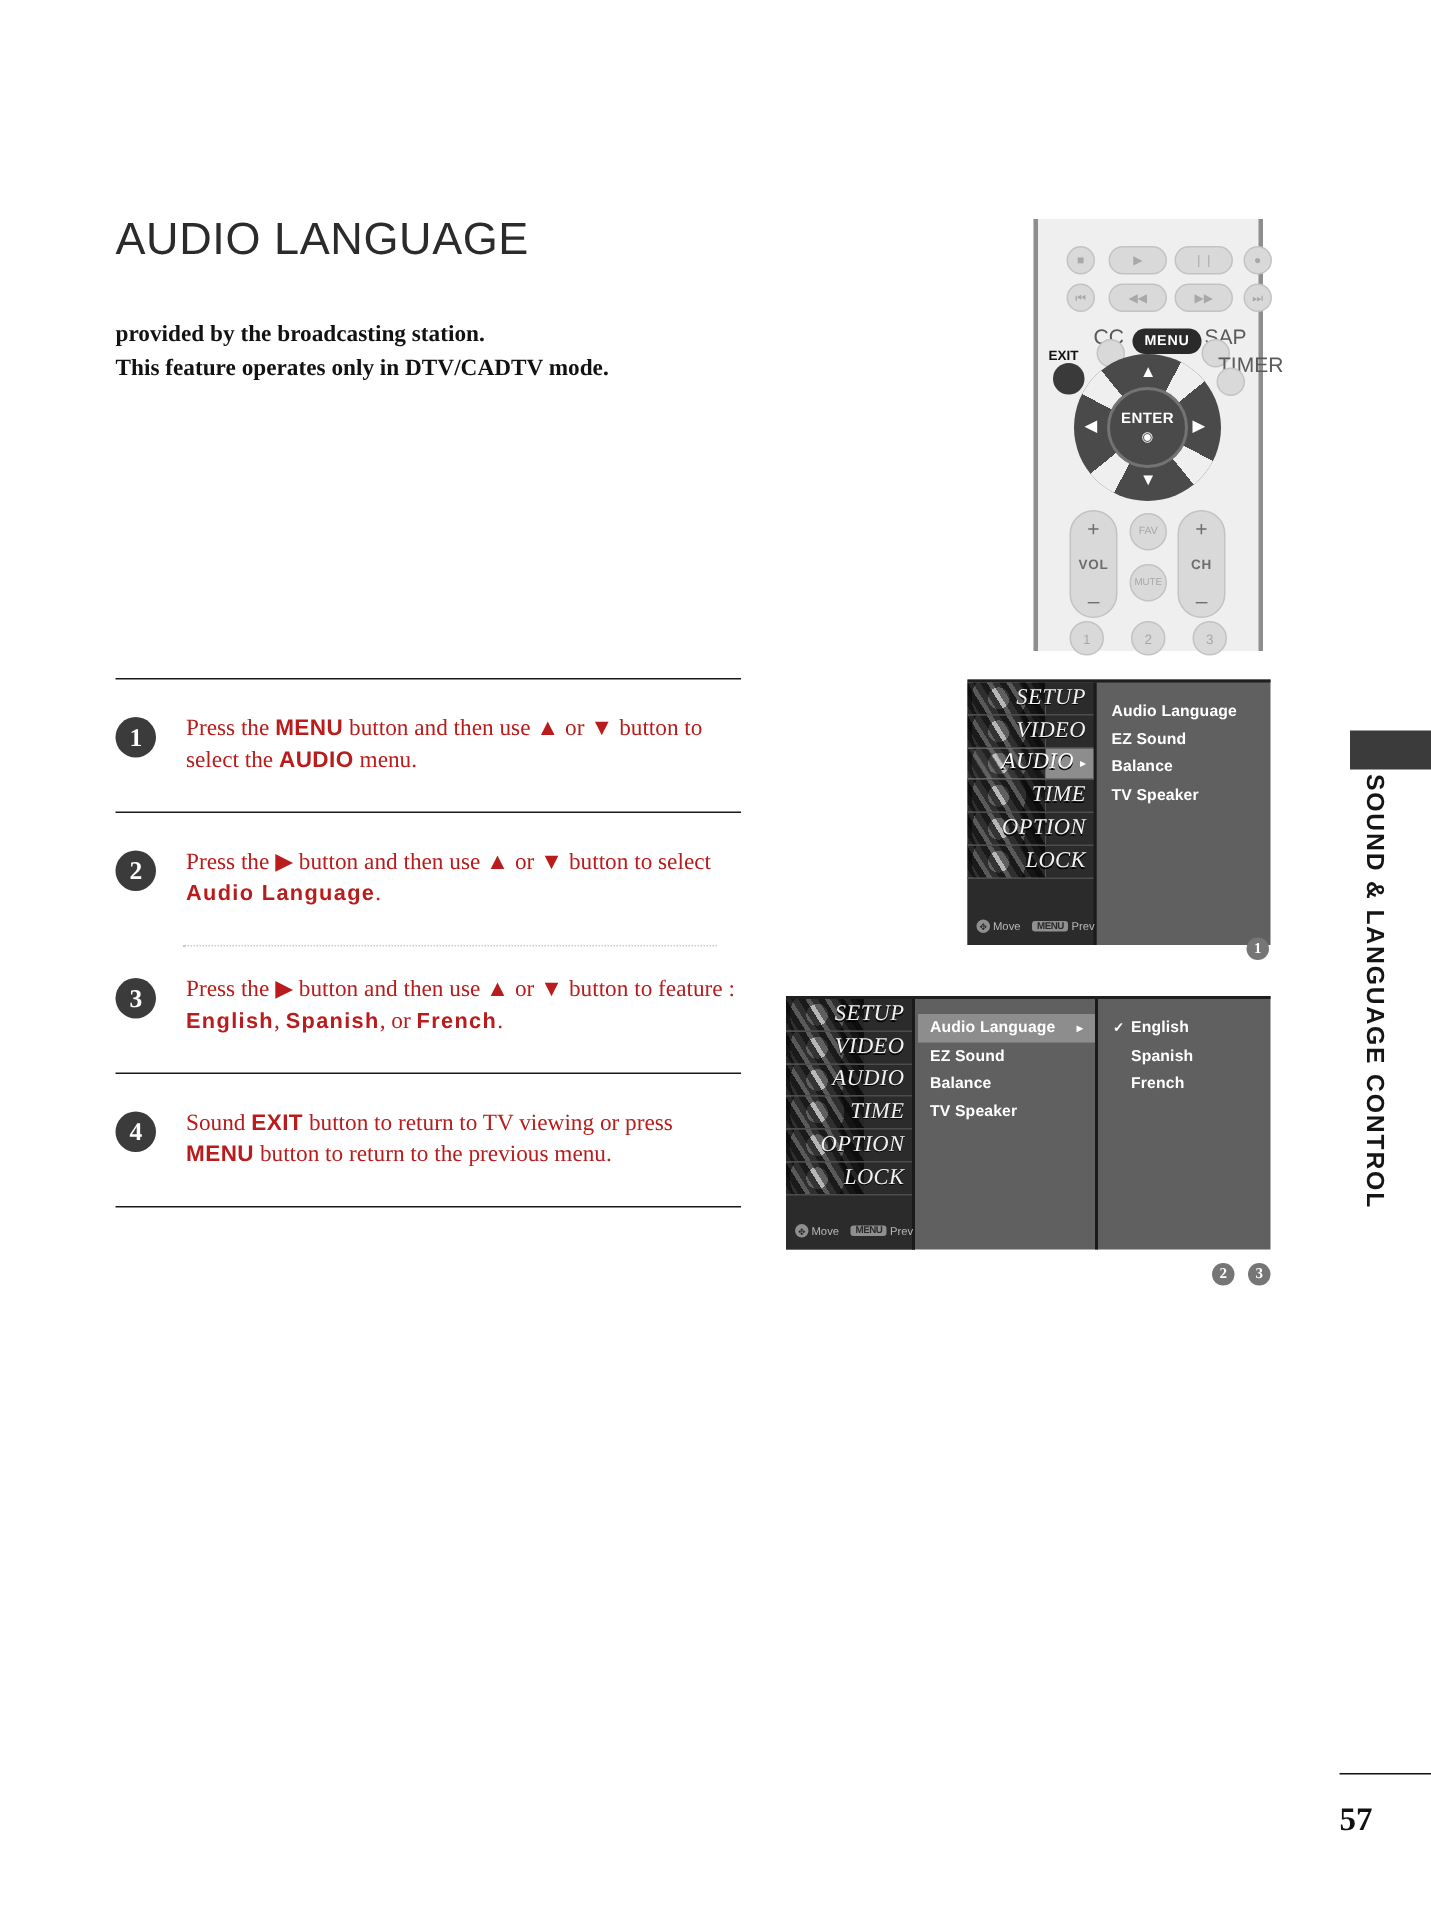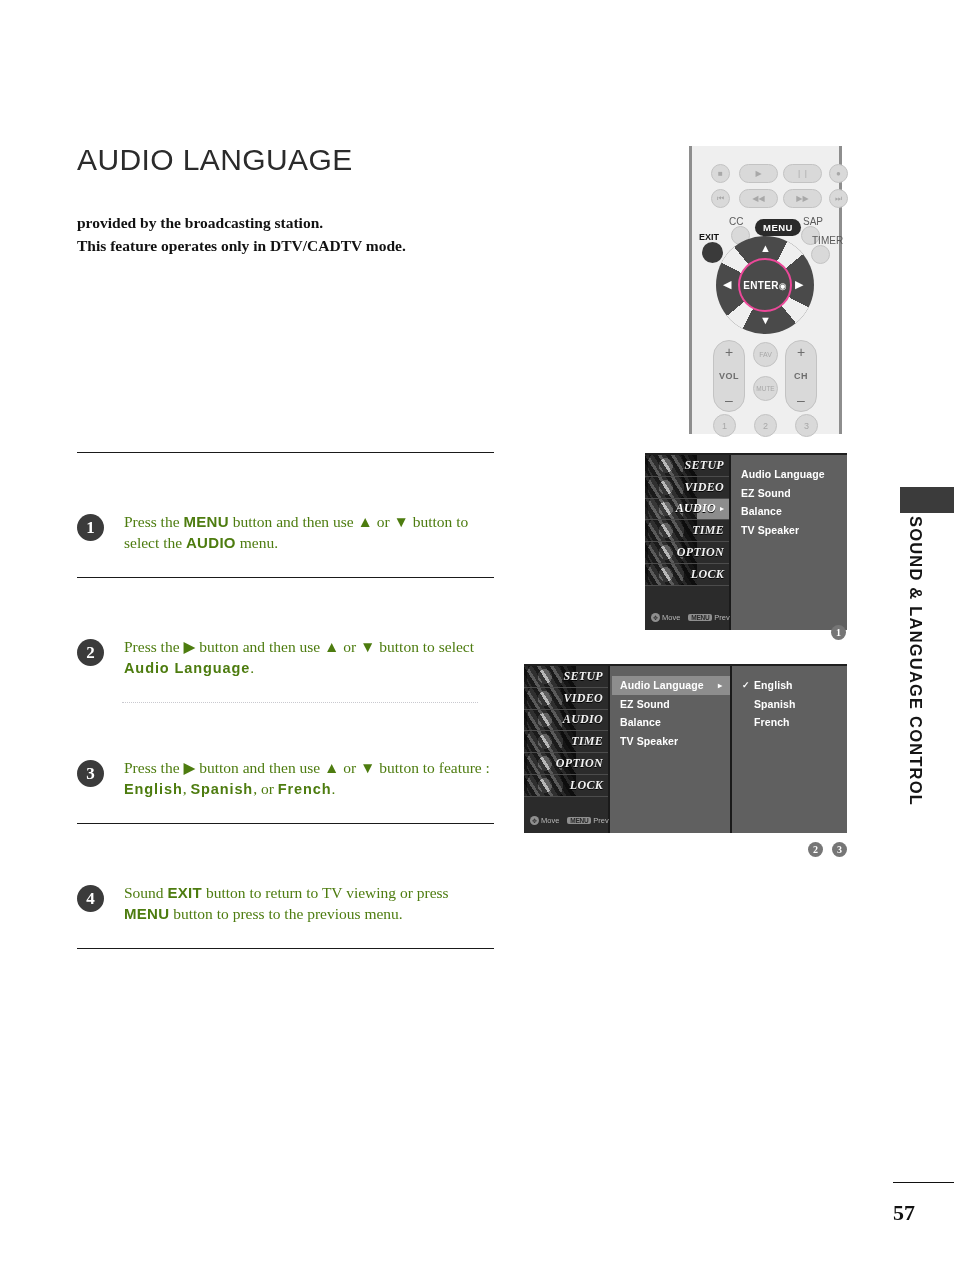--- a/index.html
+++ b/index.html
@@ -71,22 +71,21 @@
     font-family: "Liberation Serif", serif;
     font-size: 17px;
     font-weight: bold;
     display: flex; align-items: center; justify-content: center;
     line-height: 1;
   }
   .step-text {
     font-family: "Liberation Serif", serif;
     font-size: 15.5px;
     line-height: 21px;
-    color: #4d7c0f;
-    margin-top: 36px;
+    color: #b91c1c;
   }
   .step-text .mono-b {
     font-family: "Liberation Sans", sans-serif;
     font-weight: bold;
     font-size: 15px;
     letter-spacing: 0.3px;
   }
   .step-text .spaced {
     font-family: "Liberation Sans", sans-serif;
     font-weight: bold;
@@ -115,21 +114,21 @@
     border: 1px solid #c3c3c3;
     color: #a8a8a8;
     font-size: 8px;
     display: flex; align-items: center; justify-content: center;
   }
   .rbtn.round { border-radius: 50%; }
   .rbtn.pill { border-radius: 10px; }
   .rlabel {
     position: absolute;
     font-family: "Liberation Sans", sans-serif;
-    font-size: 10px;
+    font-size: 14px;
     color: #5a5a5a;
   }
   .menu-pill {
     position: absolute;
     background: #2a2a2a;
     color: #ffffff;
     border-radius: 9px;
     font-size: 9.5px;
     font-weight: bold;
     letter-spacing: 0.5px;
@@ -159,22 +158,22 @@
         #efefef 78deg 102deg, transparent 102deg 168deg,
         #efefef 168deg 192deg, transparent 192deg 258deg,
         #efefef 258deg 282deg, transparent 282deg 348deg,
         #efefef 348deg 360deg);
   }
   .dpad-center {
     position: absolute;
     left: 22px; top: 22px; width: 54px; height: 54px;
     border-radius: 50%;
     background: #4a4a4a;
-    border: 2px solid #ec4899;
-    display: flex; flex-direction: row;
+    border: 2px solid #737373;
+    display: flex; flex-direction: column;
     align-items: center; justify-content: center;
     color: #fff;
   }
   .dpad-center .etxt { font-size: 10px; font-weight: bold; letter-spacing: 0.3px; }
   .dpad-center .eico { font-size: 9px; margin-top: 1px; }
   .arr {
     position: absolute;
     color: #ffffff;
     font-size: 11px;
     line-height: 1;
@@ -219,22 +218,22 @@
     background:
       repeating-linear-gradient(58deg, #d7d7d7 0 3px, #6e6e6e 3px 7px, #3a3a3a 7px 11px),
       radial-gradient(circle at 40% 50%, #e8e8e8 0 22%, #707070 22% 55%, #2f2f2f 55% 100%);
     background-blend-mode: multiply;
     opacity: .92;
   }
   .osd-cat .cname {
     position: relative;
     font-family: "Liberation Serif", serif;
     font-style: italic;
-    font-weight: bold;
-    font-size: 12px;
+    font-weight: normal;
+    font-size: 15px;
     color: #f2f2f2;
     letter-spacing: .3px;
     text-shadow: 0 1px 0 #000;
   }
   .osd-cat.active { background: #8d8d8d; }
   .osd-cat.active .cname { color: #ffffff; }
   .osd-cat .carrow {
     position: relative;
     margin-left: 4px;
     font-size: 8px;
@@ -366,21 +365,21 @@
     <div class="step-num">3</div>
     <div class="step-text"><span>Press the </span><span>▶</span><span> button and then use </span><span>▲</span><span> or </span><span>▼</span><span> button to feature : </span><span class="spaced">English</span><span>, </span><span class="spaced">Spanish</span><span>, or </span><span class="spaced">French</span><span>.</span></div>
   </div>
 
   <div class="sp2"></div>
   <div class="rule"></div>
   <div class="sp1"></div>
 
   <div class="step">
     <div class="step-num">4</div>
-    <div class="step-text"><span>Sound </span><span class="mono-b">EXIT</span><span> button to return to TV viewing or press </span><span class="mono-b">MENU</span><span> button to press to the previous menu.</span></div>
+    <div class="step-text"><span>Sound </span><span class="mono-b">EXIT</span><span> button to return to TV viewing or press </span><span class="mono-b">MENU</span><span> button to return to the previous menu.</span></div>
   </div>
 
   <div class="sp2"></div>
   <div class="rule"></div>
 </div>
 
 <div class="remote-wrap">
   <div class="remote-body"></div>
 
   <div class="rbtn round" style="left:22px;top:18px;width:19px;height:19px;">

